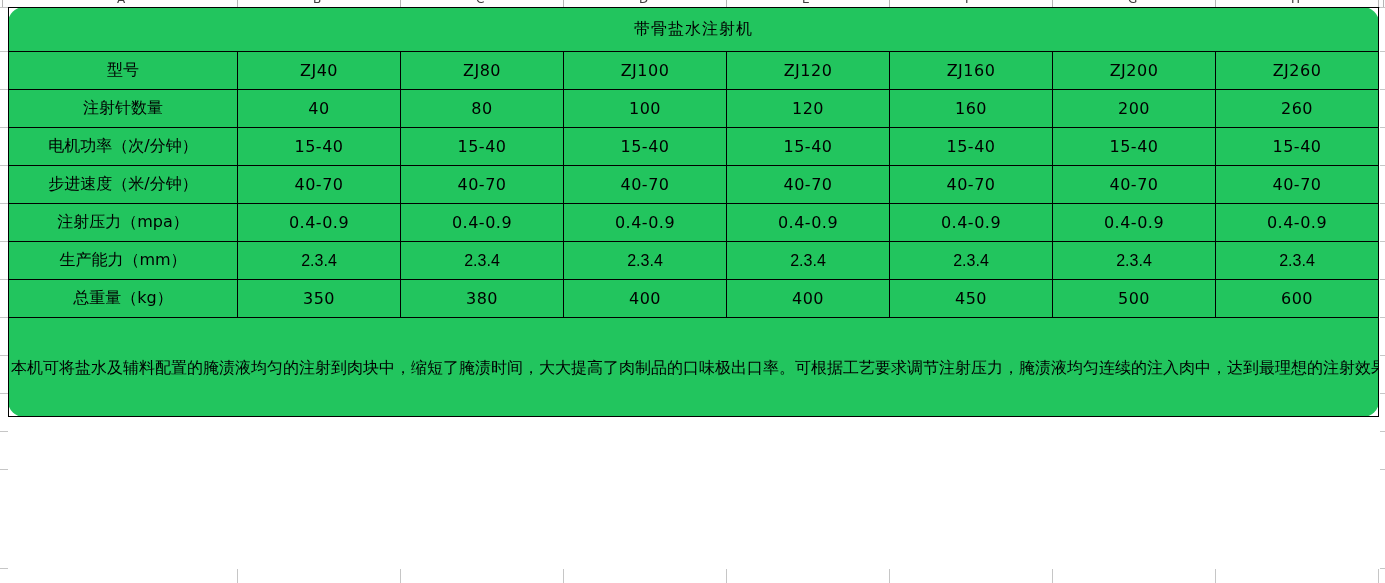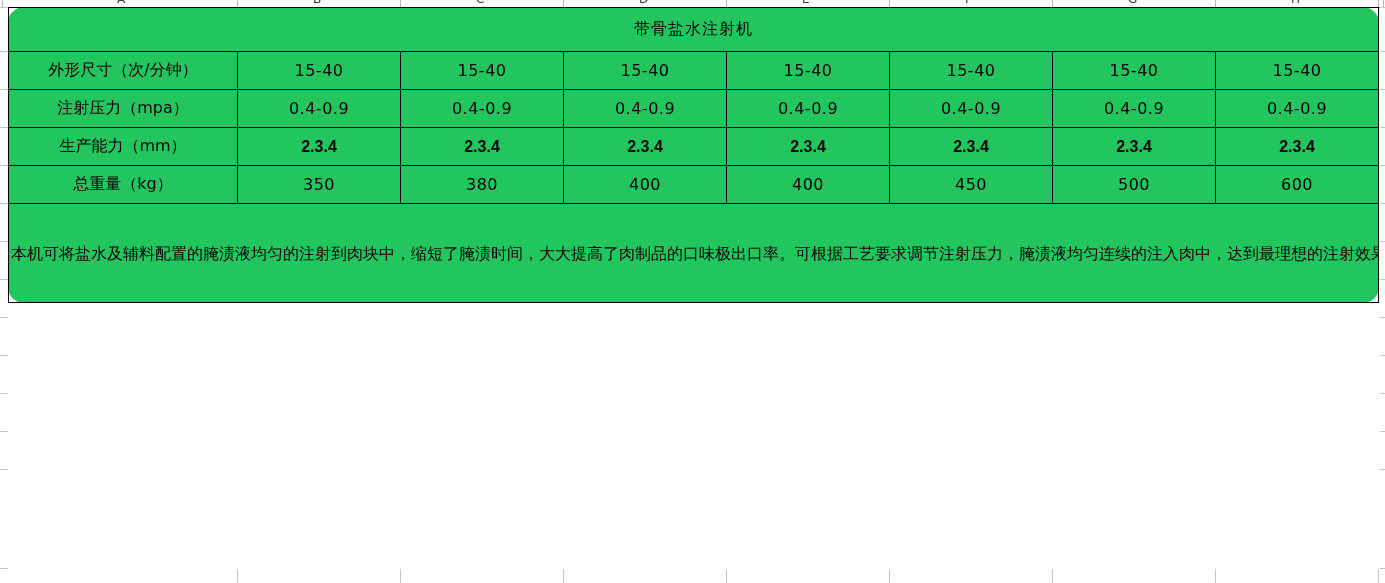--- a/index.html
+++ b/index.html
@@ -46,21 +46,21 @@
     border-top:none;
     height:43px;
     font-size:16px;
     letter-spacing:1px;
   }
   tr.data-row td{height:37px;}
   td.label-cell{font-size:16px;}
   td.value-cell{font-size:16px;letter-spacing:0.5px;}
   tr.alt td.value-cell{
     font-family:"Liberation Sans",sans-serif;
-    font-weight:bold;
+    font-weight:normal;
     letter-spacing:0;
   }
   tr.desc-row td{
     height:98px;
     white-space:normal;
     line-height:25px;
     font-size:16px;
     padding:0 3px;
     text-align:center;
   }
@@ -102,29 +102,59 @@
         <col style="width:163px">
       <col style="width:163px">
         <col style="width:163px">
         <col style="width:163px">
       <col style="width:163px">
     </colgroup>
     <tbody id="grid-body">
       <tr class="title-row">
         <td colspan="8">带骨盐水注射机</td>
       </tr>
-        <tr class="data-row">
-          <td class="label-cell">外形尺寸（次/分钟）</td>
-          <td class="value-cell">15-40</td>
-          <td class="value-cell">15-40</td>
-          <td class="value-cell">15-40</td>
-          <td class="value-cell">15-40</td>
-          <td class="value-cell">15-40</td>
-          <td class="value-cell">15-40</td>
-          <td class="value-cell">15-40</td>
+      <tr class="data-row">
+          <td class="label-cell">型号</td>
+          <td class="value-cell">ZJ40</td>
+          <td class="value-cell">ZJ80</td>
+          <td class="value-cell">ZJ100</td>
+          <td class="value-cell">ZJ120</td>
+          <td class="value-cell">ZJ160</td>
+          <td class="value-cell">ZJ200</td>
+          <td class="value-cell">ZJ260</td>
+        </tr>
+        <tr class="data-row">
+          <td class="label-cell">注射针数量</td>
+          <td class="value-cell">40</td>
+          <td class="value-cell">80</td>
+          <td class="value-cell">100</td>
+          <td class="value-cell">120</td>
+          <td class="value-cell">160</td>
+          <td class="value-cell">200</td>
+          <td class="value-cell">260</td>
+        </tr>
+        <tr class="data-row">
+          <td class="label-cell">电机功率（次/分钟）</td>
+          <td class="value-cell">15-40</td>
+          <td class="value-cell">15-40</td>
+          <td class="value-cell">15-40</td>
+          <td class="value-cell">15-40</td>
+          <td class="value-cell">15-40</td>
+          <td class="value-cell">15-40</td>
+          <td class="value-cell">15-40</td>
+        </tr>
+        <tr class="data-row">
+          <td class="label-cell">步进速度（米/分钟）</td>
+          <td class="value-cell">40-70</td>
+          <td class="value-cell">40-70</td>
+          <td class="value-cell">40-70</td>
+          <td class="value-cell">40-70</td>
+          <td class="value-cell">40-70</td>
+          <td class="value-cell">40-70</td>
+          <td class="value-cell">40-70</td>
         </tr>
         <tr class="data-row">
           <td class="label-cell">注射压力（mpa）</td>
           <td class="value-cell">0.4-0.9</td>
           <td class="value-cell">0.4-0.9</td>
           <td class="value-cell">0.4-0.9</td>
           <td class="value-cell">0.4-0.9</td>
           <td class="value-cell">0.4-0.9</td>
           <td class="value-cell">0.4-0.9</td>
           <td class="value-cell">0.4-0.9</td>

